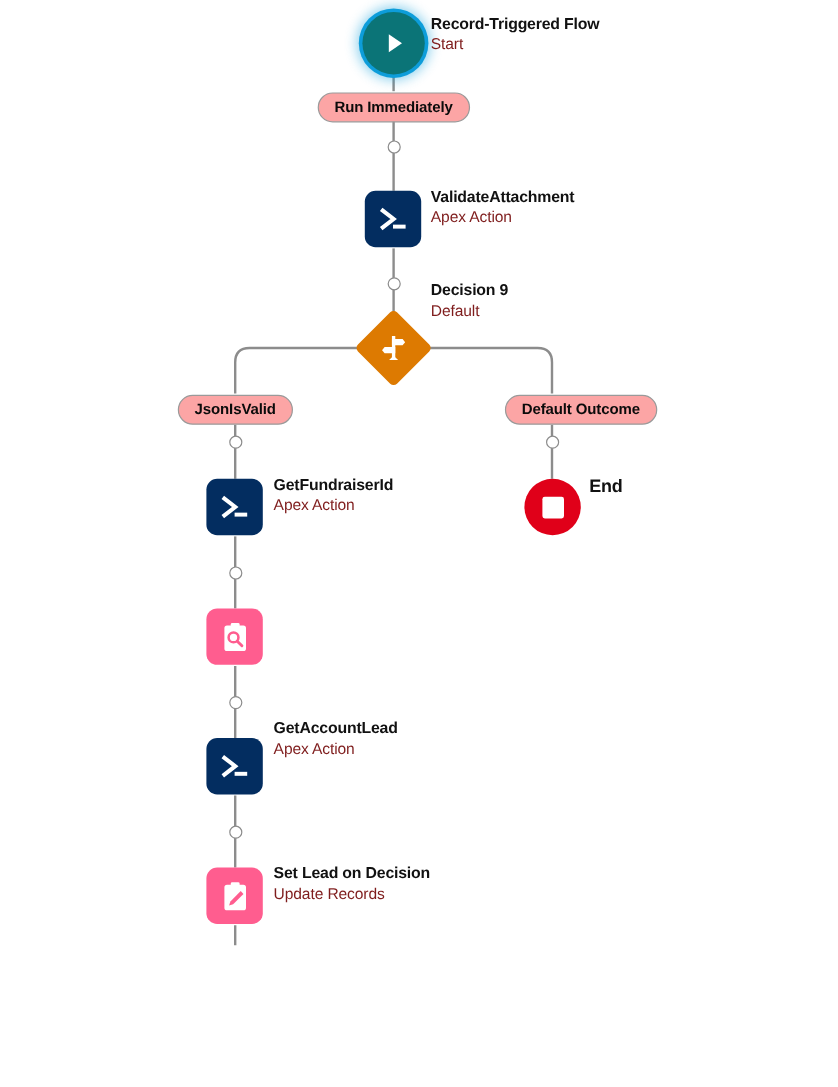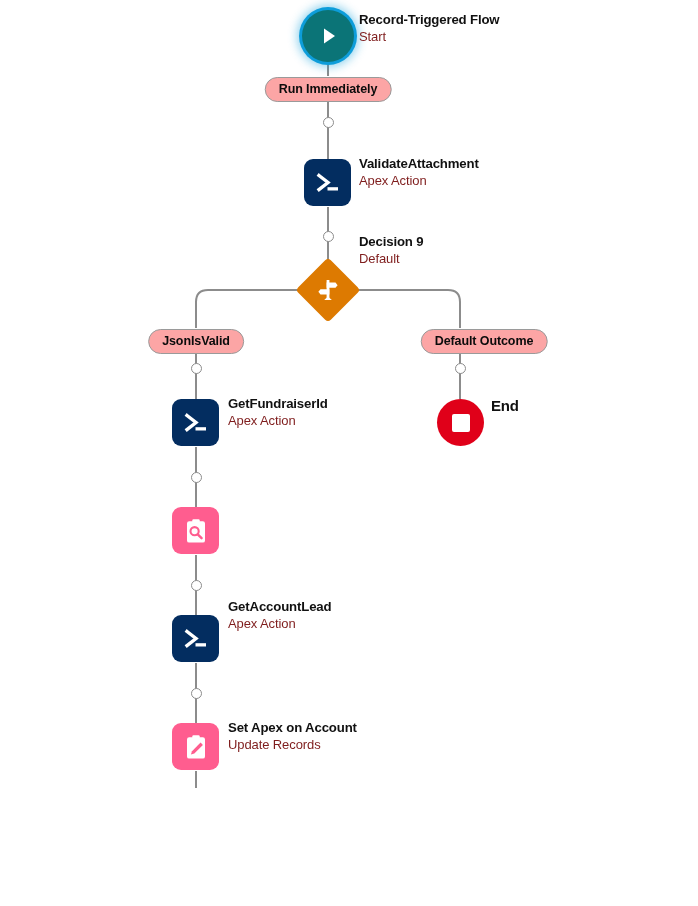--- a/index.html
+++ b/index.html
@@ -275,21 +275,21 @@
 
   <div class="icon-box data" style="left:172px; top:723px;">
     <svg width="30" height="30" viewBox="0 0 30 30">
       <rect x="11.3" y="3.2" width="7.4" height="3.6" rx="1.2" fill="#ffffff"></rect>
       <path d="M8.2 5.2 h13.6 a2.2 2.2 0 0 1 2.2 2.2 v17 a2.2 2.2 0 0 1 -2.2 2.2 h-13.6
                a2.2 2.2 0 0 1 -2.2 -2.2 v-17 a2.2 2.2 0 0 1 2.2 -2.2 z" fill="#ffffff"></path>
       <path d="M19.6 10.6 L11.0 19.2 L9.9 22.6 L13.3 21.5 L21.9 12.9 Z" fill="#ff5d8f"></path>
     </svg>
   </div>
   <div class="label" style="left:228px; top:720px;">
-    <span class="title">Set Apex on Account</span>
+    <span class="title">Set Lead on Decision</span>
     <span class="subtitle">Update Records</span>
   </div>
 
   <div class="end-circle" style="left:172px; top:831px;">
     <div class="end-square"></div>
   </div>
   <div class="label single" style="left:228px; top:828px;">
     <span class="title">End</span>
   </div>
 

